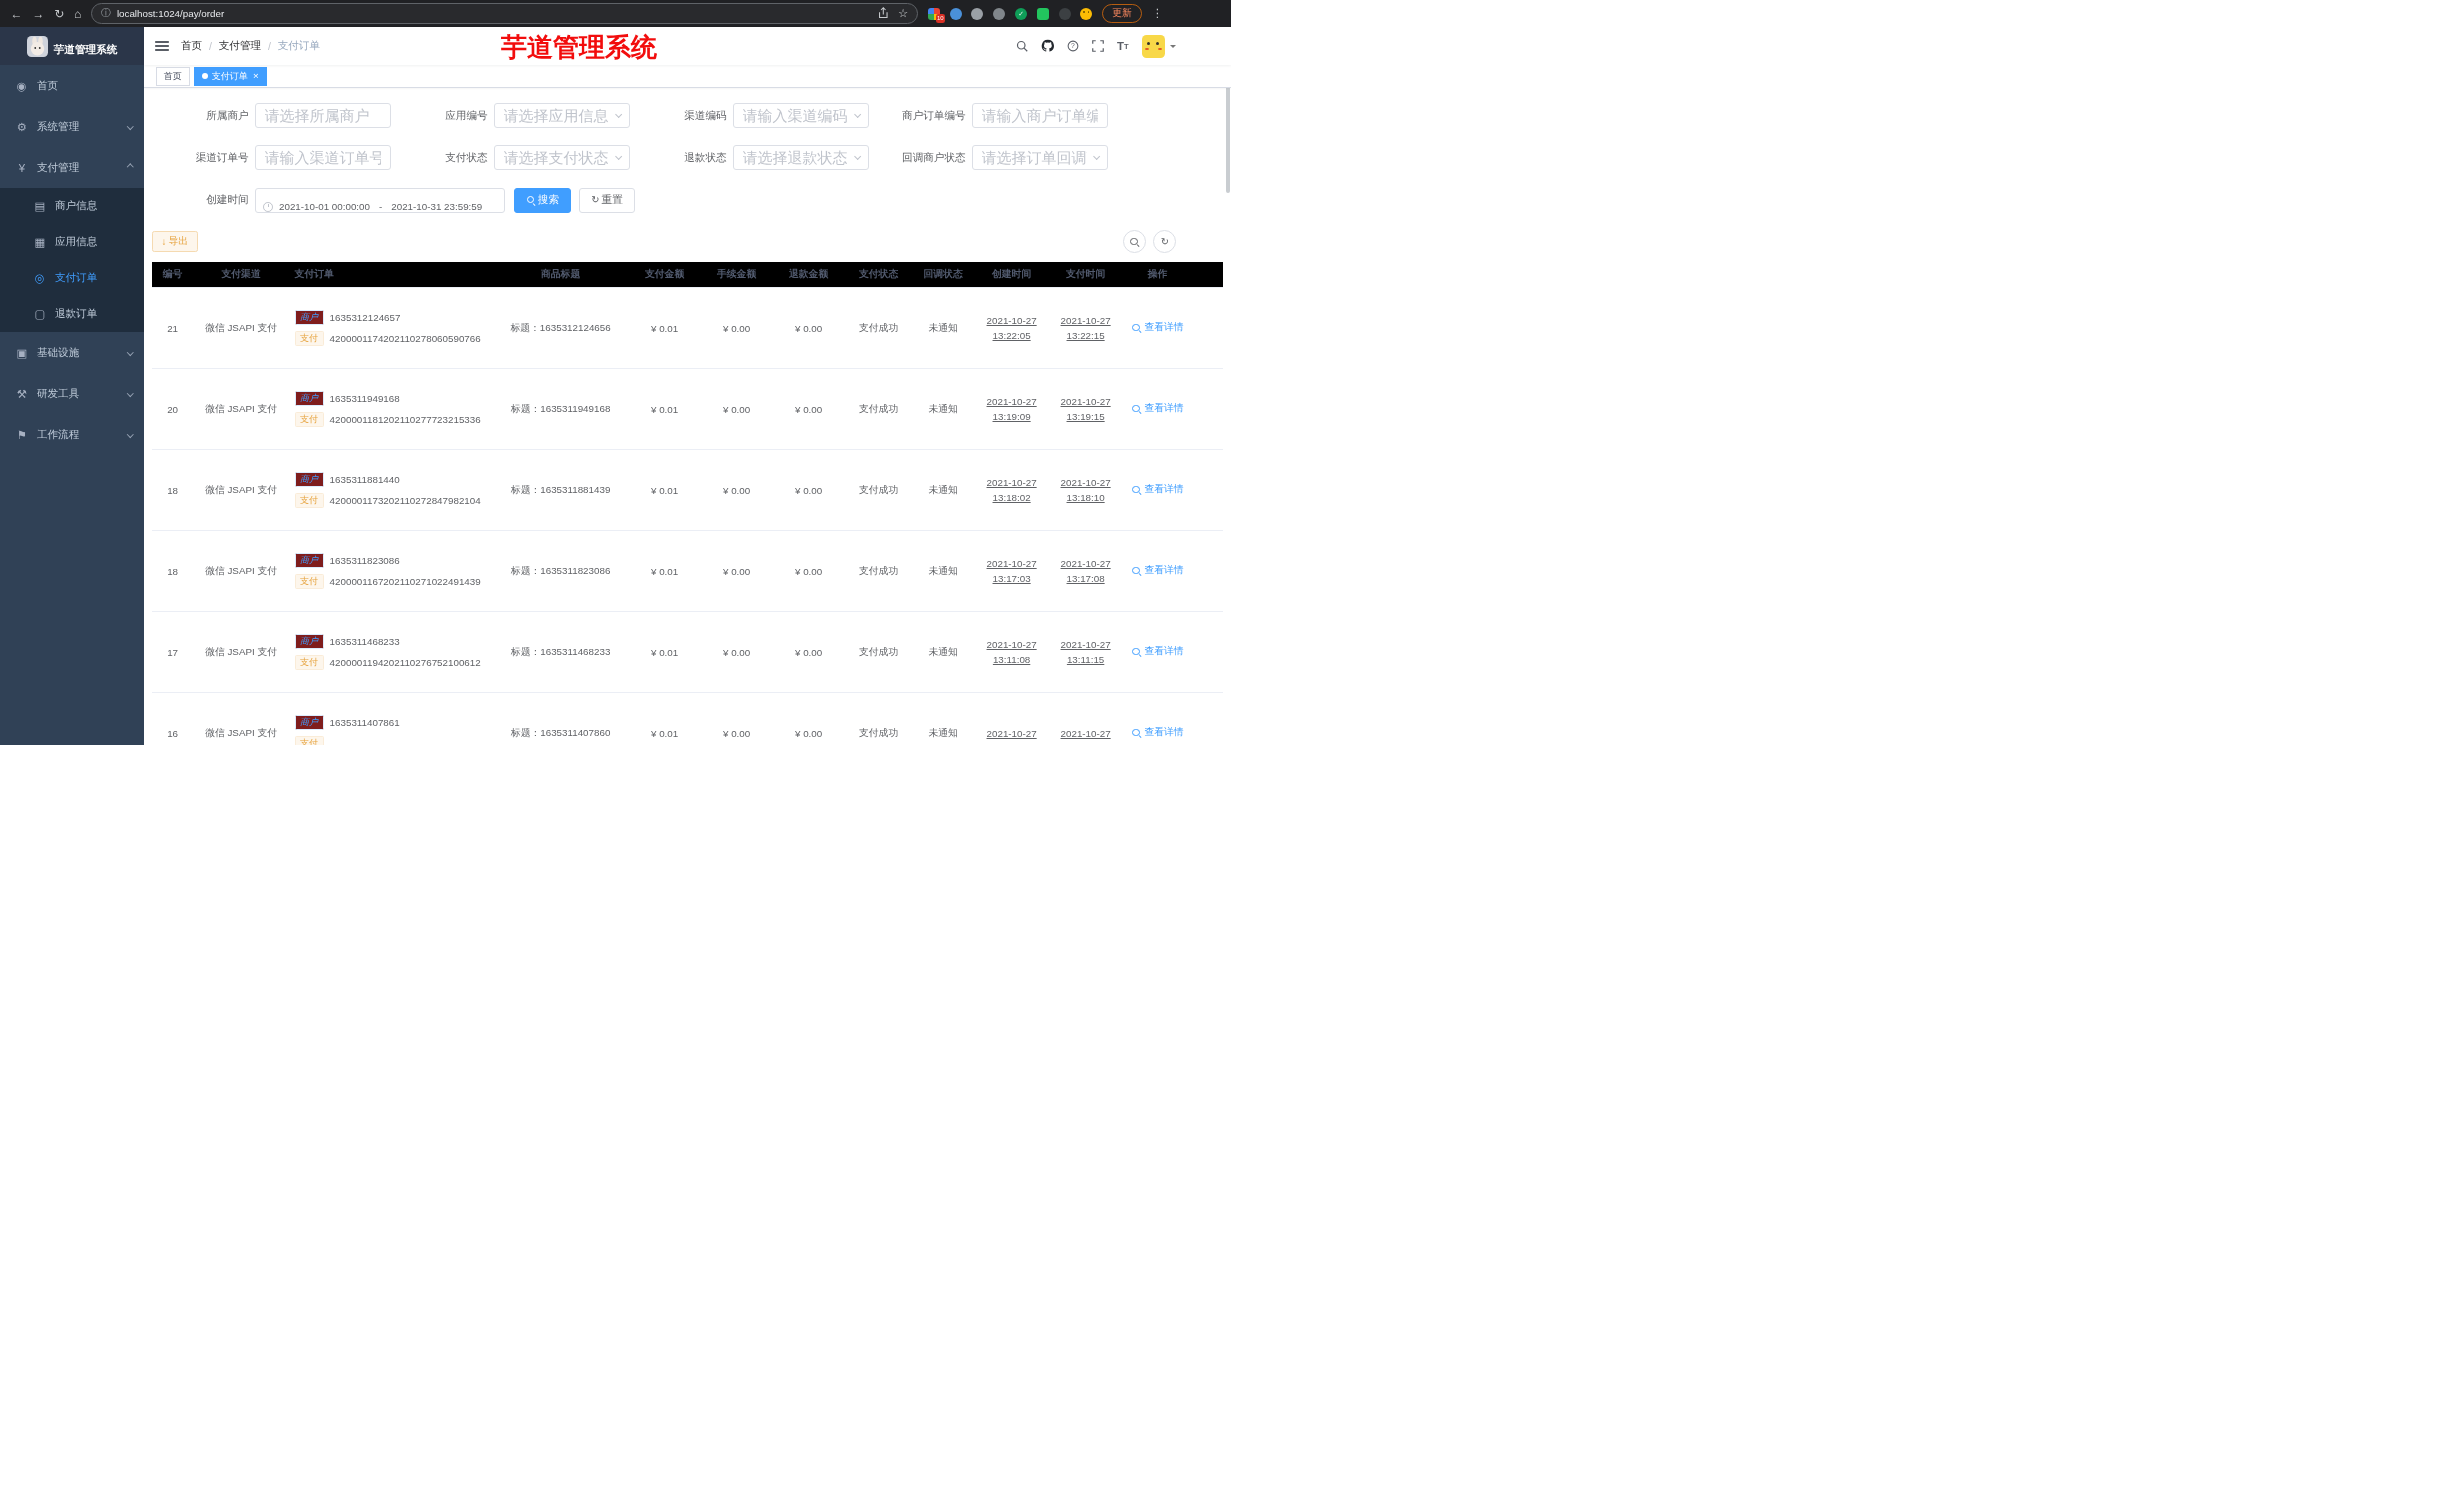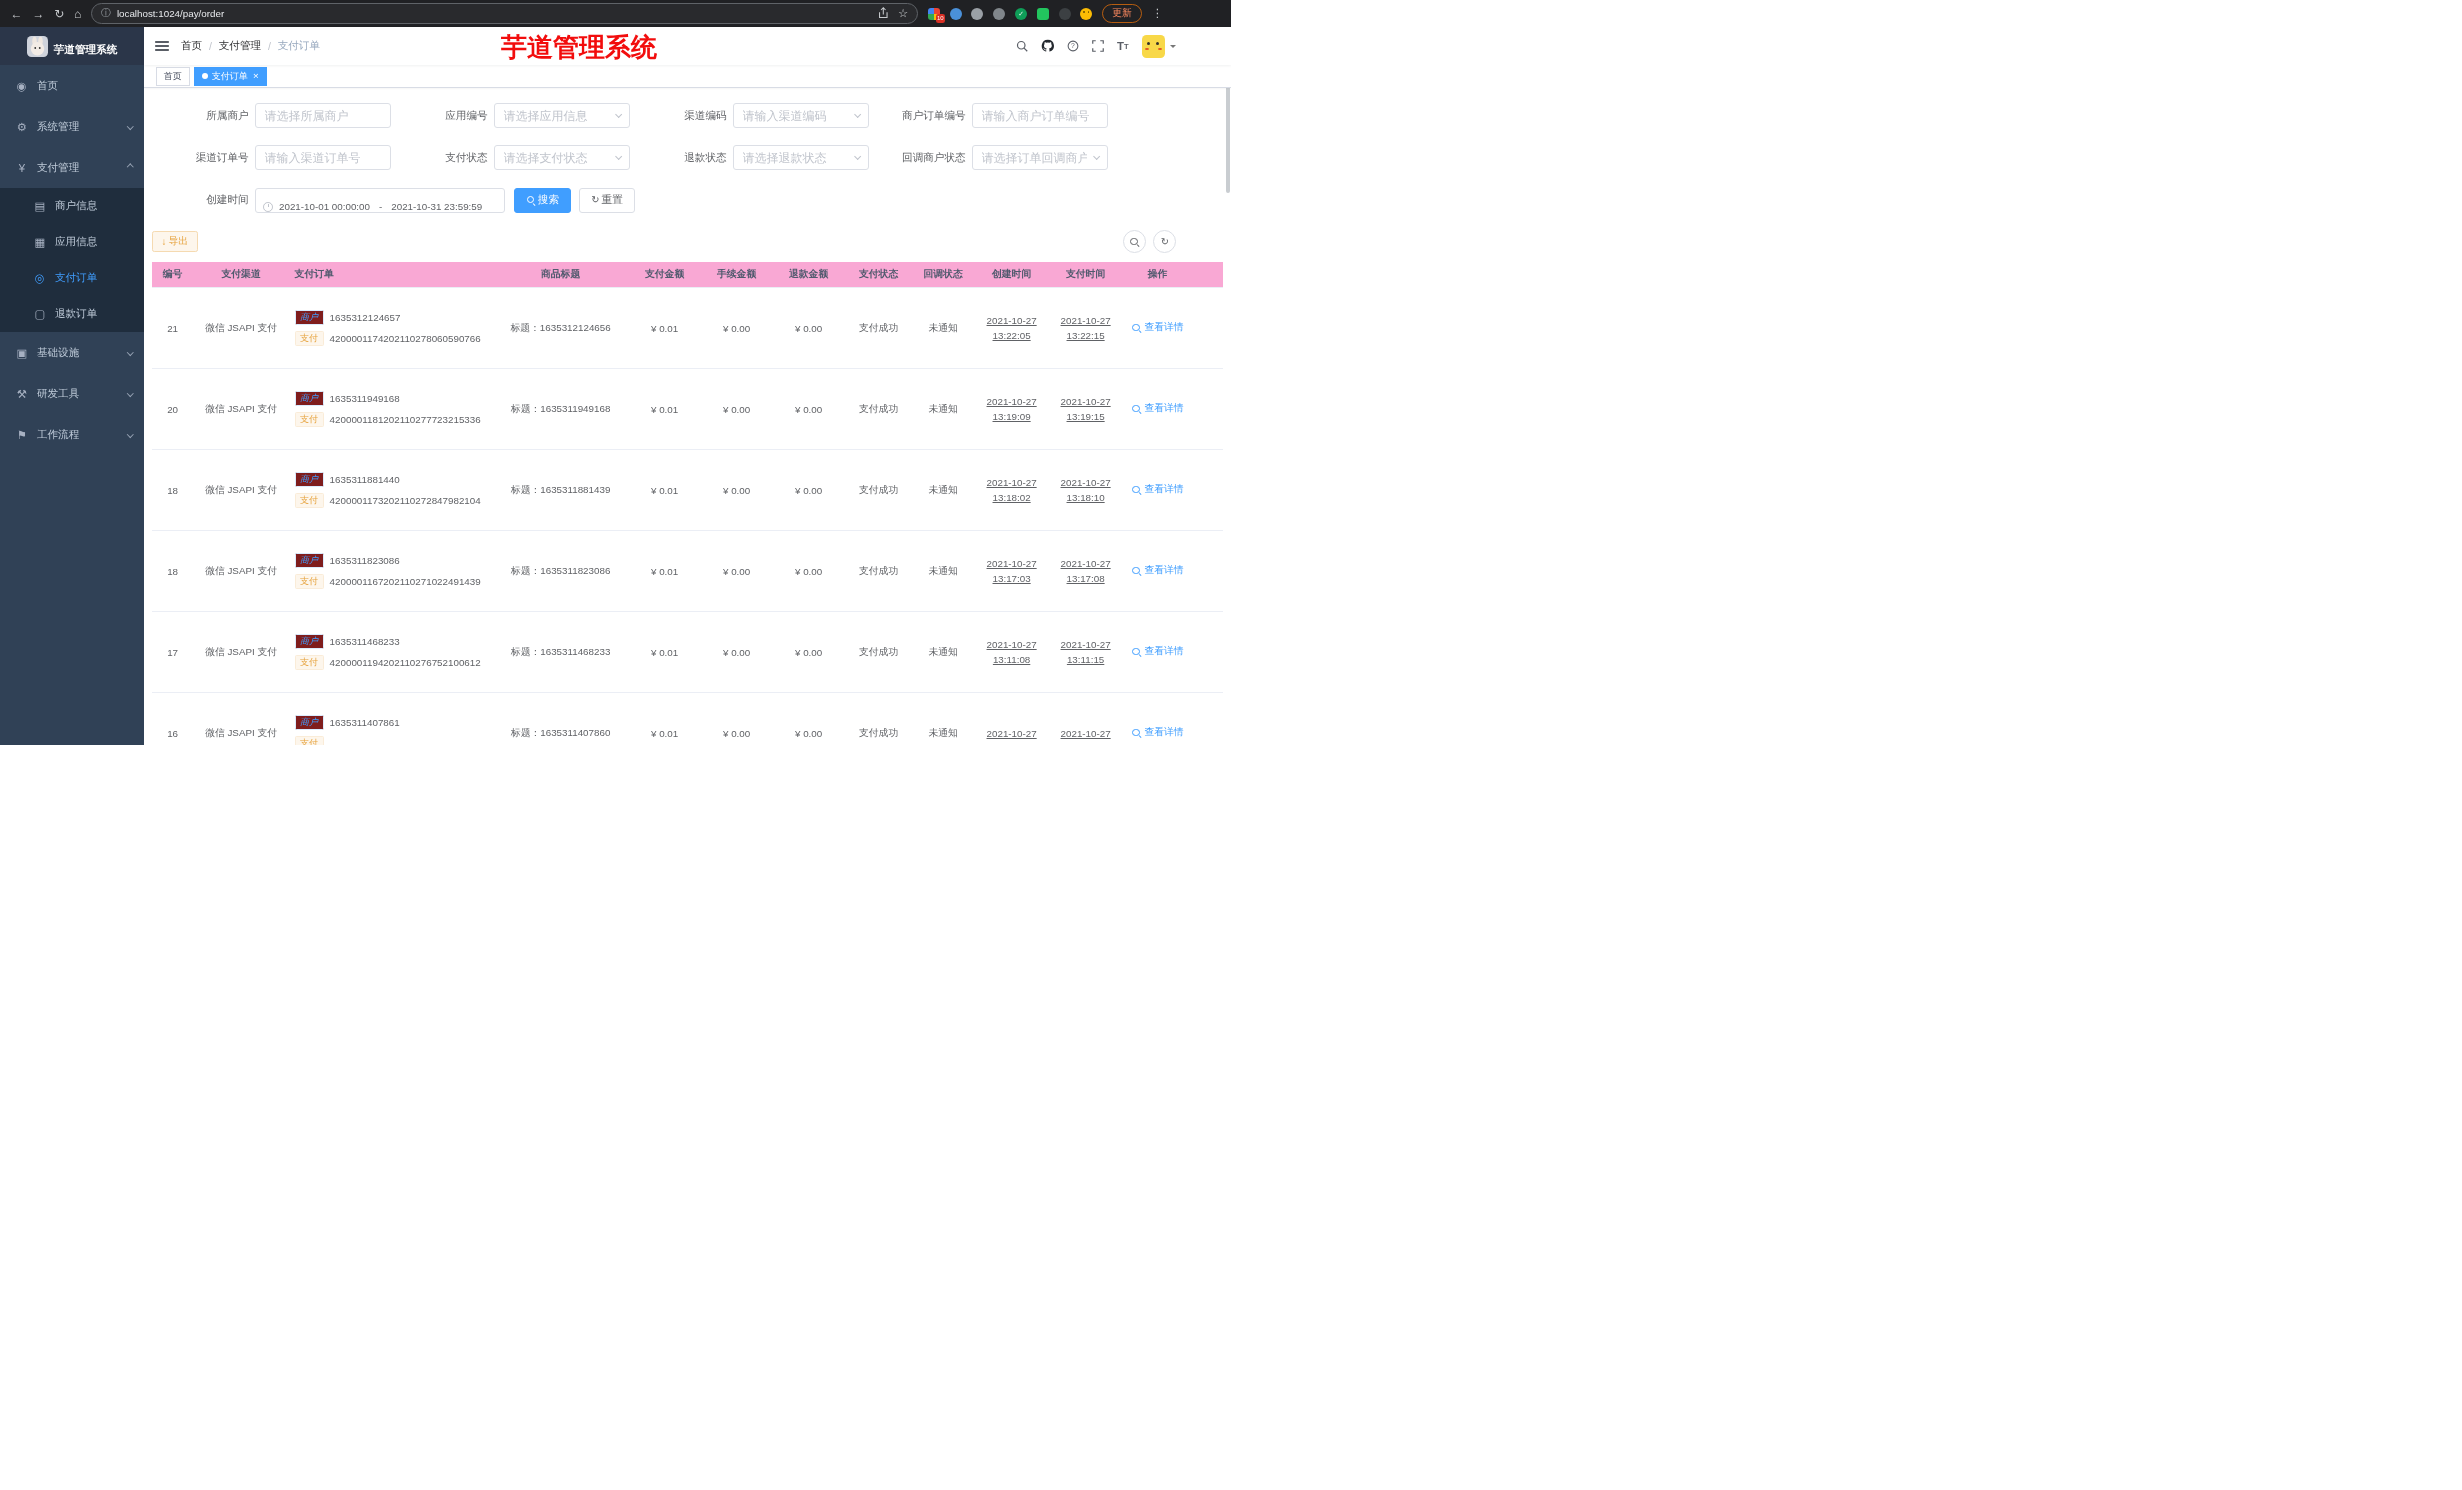--- a/index.html
+++ b/index.html
@@ -76,21 +76,21 @@
   .tag-item.active { background:#409eff; border-color:#409eff; color:#fff; }
   .tag-dot { width:6px; height:6px; border-radius:50%; background:#fff; }
   .tag-close { font-size:9.8px; line-height:1; margin-left:1.5px; }
 
   
   .content { flex:1; overflow:hidden; padding:15px 7.6px 0 7.6px; background:#fff; }
   .filter-row { display:flex; align-items:center; height:25px; margin-bottom:17.4px; }
   .fi { display:flex; align-items:center; }
   .fi-label { width:97px; text-align:right; margin-right:6px; font-size:10.6px; color:#606266; font-weight:500; white-space:nowrap; flex-shrink:0; }
   .fi-ctrl { position:relative; width:136px; height:25px; }
-  .fi-ctrl input { width:100%; height:25px; border:0.8px solid #dcdfe6; border-radius:3px; padding:0 9px; font-size:12px; color:#606266; outline:none; background:#fff; font-family:inherit; }
+  .fi-ctrl input { width:100%; height:25px; border:0.8px solid #dcdfe6; border-radius:3px; padding:0 9px; font-size:15px; color:#606266; outline:none; background:#fff; font-family:inherit; }
   .fi-ctrl.select input { padding-right:19.7px; }
   .fi-ctrl input::placeholder { color:#c0c4cc; }
   .sel-chev { position:absolute; right:8.3px; top:9px; width:5.3px; height:5.3px; border-right:1.1px solid #c0c4cc; border-bottom:1.1px solid #c0c4cc; transform:rotate(45deg); pointer-events:none; }
   .date-range { width:250px; height:25px; border:0.8px solid #dcdfe6; border-radius:3px; display:flex; align-items:flex-end; gap:6px; padding:0 7.6px; font-size:9.8px; color:#606266; background:#fff; }
   .clock { width:9.8px; height:9.8px; border:1.1px solid #c0c4cc; border-radius:50%; position:relative; flex-shrink:0; }
   .clock::after { content:""; position:absolute; left:3.4px; top:1.5px; width:1.1px; height:3px; background:#c0c4cc; }
   .date-sep { color:#606266; padding:0 3px; }
   .btn { height:25px; border-radius:3px; font-size:10.6px; display:inline-flex; align-items:center; gap:2px; padding:0 11.4px; cursor:pointer; border:0.8px solid #dcdfe6; background:#fff; color:#606266; font-family:inherit; }
   .btn.primary { background:#409eff; border-color:#409eff; color:#fff; margin-left:9px; }
   .btn.plain { margin-left:7.6px; }
@@ -101,21 +101,21 @@
   .toolbar-right { margin-left:auto; margin-right:47px; display:flex; gap:7.6px; }
   .circle-btn { width:23px; height:23px; border-radius:50%; border:0.8px solid #dcdfe6; background:#fff; color:#606266; display:flex; align-items:center; justify-content:center; cursor:pointer; font-size:9.8px; font-family:inherit; }
 
   
   .icon-mag { position:relative; display:inline-block; width:9.8px; height:9.8px; }
   .icon-mag::before { content:""; position:absolute; left:0.8px; top:0.8px; width:5.3px; height:5.3px; border:1.1px solid currentColor; border-radius:50%; }
   .icon-mag::after { content:""; position:absolute; left:7.2px; top:7.2px; width:3.4px; height:1.1px; background:currentColor; transform:rotate(45deg); transform-origin:0 50%; }
 
   
   .table { margin-top:9px; --cols:42px 95px 204px 136px 72px 72px 72px 68px 61px 76px 72px 72px; }
-  .thead { display:grid; grid-template-columns:var(--cols); background:#f9a8d4; height:26px; align-items:center; border-bottom:0.8px solid #ebeef5; }
+  .thead { display:grid; grid-template-columns:var(--cols); background:#000000; height:26px; align-items:center; border-bottom:0.8px solid #ebeef5; }
   .th { font-size:9.8px; color:#515a6e; font-weight:600; text-align:center; white-space:nowrap; }
   .th.c2 { text-align:left; padding-left:6px; }
   .tr { display:grid; grid-template-columns:var(--cols); align-items:center; min-height:81px; border-bottom:0.8px solid #ebeef5; }
   .td { font-size:9.8px; color:#606266; text-align:center; white-space:nowrap; }
   .td.c2 { text-align:left; padding-left:6px; }
   .order-line { display:flex; align-items:center; gap:6px; height:15px; }
   .order-line + .order-line { margin-top:6px; }
   .tag { display:inline-flex; align-items:center; height:15px; padding:0 4.5px; font-size:9px; border-radius:1.5px; border:0.8px solid; line-height:1; flex-shrink:0; }
   .tag:empty { display:none; }
   .tag-blue { background:#7f1d1d; border-color:#d9ecff; color:#409eff;font-style:italic; }

